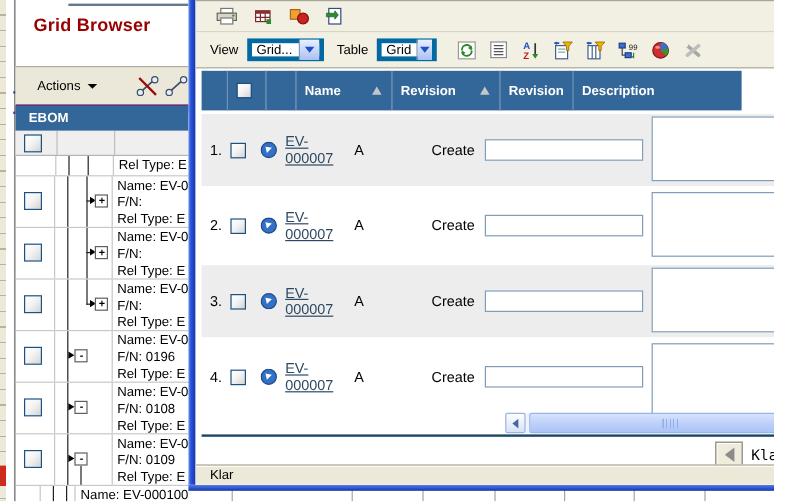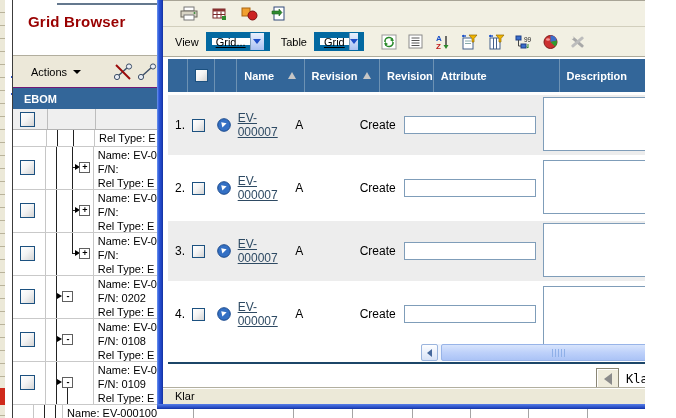--- a/index.html
+++ b/index.html
@@ -54,21 +54,21 @@
   .win-left-border{position:absolute;left:0;top:0;width:6px;height:404px;
       background:linear-gradient(90deg,#6f97ef 0,#2a55d8 2px,#1b3db8 5px,#12309c 6px);}
   .win-bottom-border{position:absolute;left:0;top:404px;width:519px;height:5px;
       background:linear-gradient(180deg,#577ee8 0,#1f44bc 4px,#12309c 5px);}
   .win-content{position:absolute;left:6px;top:0;width:513px;height:404px;background:#fff;overflow:hidden;}
   .tb1{height:27px;background:#f2f0e3;border-top:1px solid #a8a496;border-bottom:1px solid #d2cfbd;
       display:flex;align-items:center;gap:10px;padding-left:16px;box-sizing:border-box;}
   .tb2{height:30px;background:#f2f0e3;border-bottom:1px solid #aeab9b;display:flex;align-items:center;
       gap:7px;padding-left:12px;box-sizing:border-box;}
   .ib{width:20px;height:19px;display:flex;align-items:center;justify-content:center;cursor:default;}
-  .combo{display:flex;align-items:center;height:19px;background:#fff;border:6px solid #0369a1;box-sizing:border-box;text-decoration:underline;}
+  .combo{display:flex;align-items:center;height:19px;background:#fff;border:4px solid #0369a1;box-sizing:border-box;}
   .combo .val{padding:0 4px;white-space:nowrap;}
   .combo .btn{width:16px;height:17px;margin-left:auto;background:linear-gradient(180deg,#e9f0fd 0,#c3d4f7 60%,#a9c0f0 100%);
       border-left:1px solid #7f9db9;display:flex;align-items:center;justify-content:center;}
   .combo .btn i{width:0;height:0;border-left:4px solid transparent;border-right:4px solid transparent;border-top:5px solid #1f4ec8;}
   .tbl{padding:2px 0 0 5px;}
   .thead{display:flex;height:33px;}
   .hc{background:#336699;color:#fff;font-weight:bold;display:flex;align-items:center;
       padding-left:7px;box-sizing:border-box;border-right:1px solid #6d92b4;cursor:default;}
   .hc:last-child{border-right:none;}
   .c0{width:22px;} .c1{width:32px;} .c2{width:25px;} .c3{width:80px;} .c4{width:90px;}
@@ -221,21 +221,21 @@
           <div class="tcell-cb">
               <span class="cb cb15"></span>
             </div>
           <div class="tconn">
               <div class="vl p1"></div>
             <span class="ah aminus"></span>
             <span class="expbox bminus">-</span>
             </div>
           <div class="ttext">
             <div>Name: EV-0</div>
-            <div>F/N: 0202</div>
+            <div>F/N: 0196</div>
             <div>Rel Type: E</div>
           </div>
         </div>
         <div class="trow" style="height:43px">
           <div class="tcell-cb">
               <span class="cb cb15"></span>
             </div>
           <div class="tconn">
               <div class="vl p1"></div>
             <span class="ah aminus"></span>
@@ -426,23 +426,20 @@
             <span>Name</span>
             <span class="sort-tri"></span>
           </div>
           <div class="hc c4">
             <span>Revision</span>
             <span class="sort-tri"></span>
           </div>
           <div class="hc c5">
             <span>Revision</span>
           </div>
-          <div class="hc c6">
-            <span>Attribute</span>
-          </div>
           <div class="hc c7">
             <span>Description</span>
           </div>
         </div>
 
         <div class="grow odd">
           <div class="gc c0">1.</div>
           <div class="gc c1">
               <span class="cb cb13"></span>
             </div>

